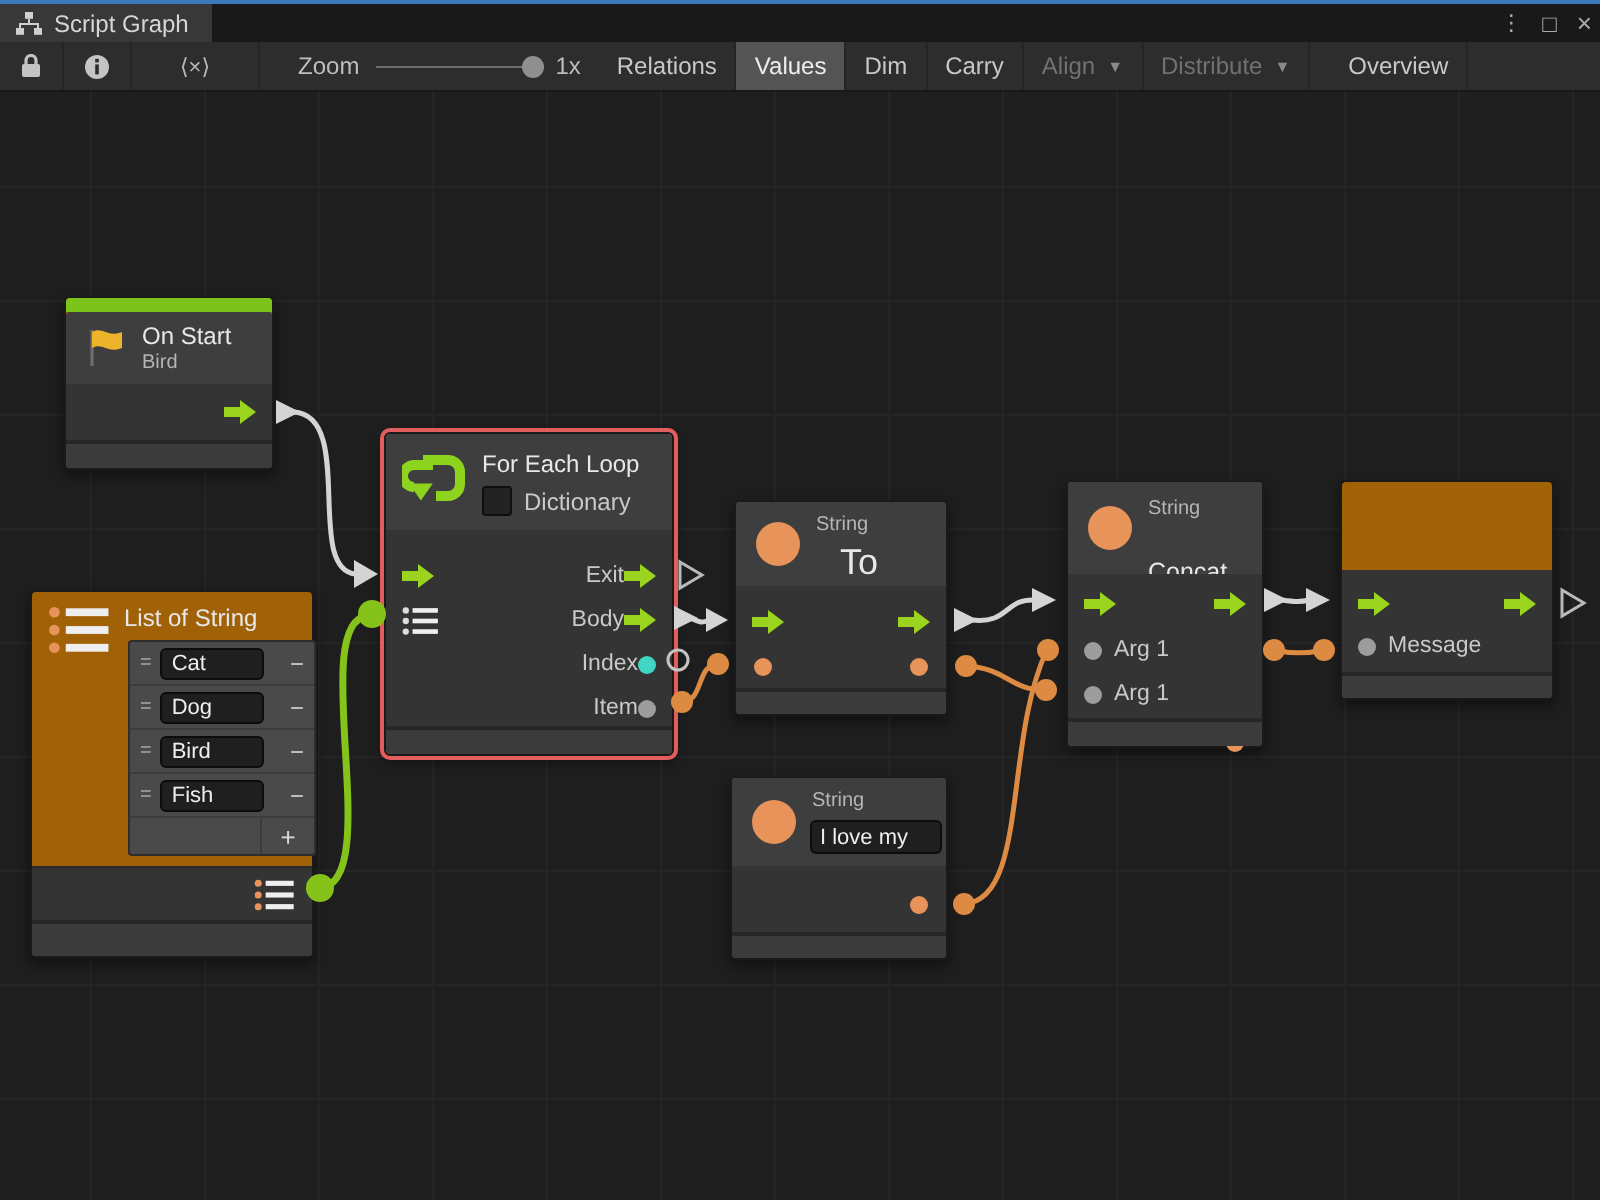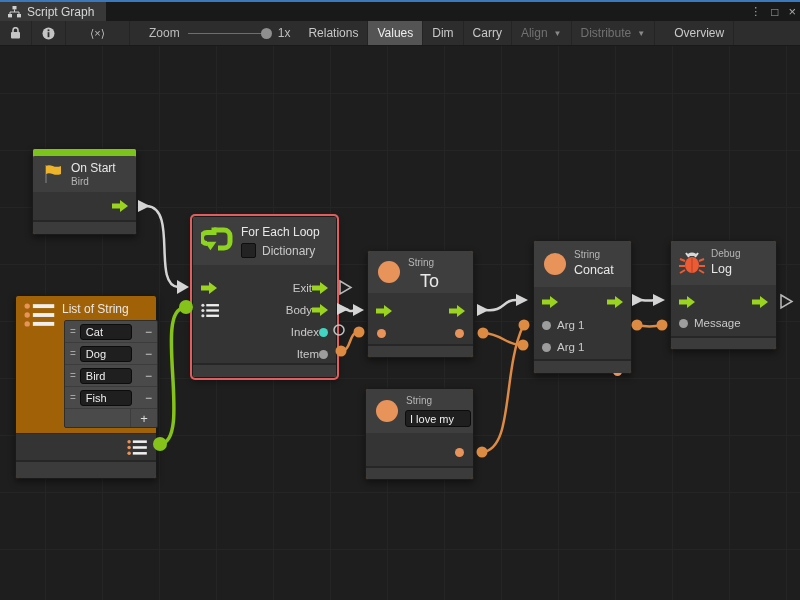--- a/index.html
+++ b/index.html
@@ -280,21 +280,21 @@
       <span class="dot orange" style="position:absolute;left:9px;top:36px;"></span>
       <span class="dot orange" style="position:absolute;right:9px;top:36px;"></span>
     </div>
     <div class="nfoot" style="height:11px;"></div>
   </div>
 
   <div class="node" style="left:533px;top:240px;width:97px;height:132px;">
     <div class="nhead" style="height:46px;">
       <div class="bigdot" style="position:absolute;left:10px;top:12px;"></div>
       <div class="nsub" style="position:absolute;left:40px;top:8px;">String</div>
-      <div class="ntitle" style="position:absolute;left:40px;top:22px;font-size:12.5px;">Concat</div>
+      <div class="ntitle" style="position:absolute;left:40px;top:38px;font-size:12.5px;">Concat</div>
     </div>
     <div class="nbody" style="top:46px;height:72px;">
       <svg width="16" height="12" style="position:absolute;left:8px;top:9px;">
           <use href="#arrowg"></use>
         </svg>
       <svg width="16" height="12" style="position:absolute;right:8px;top:9px;">
           <use href="#arrowg"></use>
         </svg>
       <div class="prow-l" style="top:27px;">
         <span class="dot grey"></span>
@@ -303,31 +303,20 @@
       <span class="dot orange" style="position:absolute;right:9px;top:80px;"></span>
       <div class="prow-l" style="top:49px;">
         <span class="dot grey"></span>
         <span class="plabel">Arg 1</span>
       </div>
     </div>
     <div class="nfoot" style="height:12px;"></div>
   </div>
 
   <div class="node" style="left:670px;top:240px;width:105px;height:108px;">
-    <div class="nhead" style="height:44px;">
-      <svg width="26" height="26" viewBox="0 0 26 26" style="position:absolute;left:8px;top:9px;">
-        <path d="M7 3 L10 7 M19 3 L16 7" stroke="#dfdfdf" stroke-width="2"></path>
-        <path d="M8 6 A5 3.5 0 0 1 18 6 Z" fill="#d8d8d8"></path>
-        <ellipse cx="13" cy="15" rx="7" ry="8" fill="#ec5b34"></ellipse>
-        <path d="M13 8 V23" stroke="#c24726" stroke-width="1.2"></path>
-        <path d="M6 11 L1 9 M6 16 H0 M6 20 L1 23 M20 11 L25 9 M20 16 H26 M20 20 L25 23" stroke="#ec5b34" stroke-width="2"></path>
-      </svg>
-      <div class="nsub" style="position:absolute;left:40px;top:7px;">Debug</div>
-      <div class="ntitle" style="position:absolute;left:40px;top:21px;font-size:12.5px;">Log</div>
-    </div>
     <div class="nbody" style="top:44px;height:51px;">
       <svg width="16" height="12" style="position:absolute;left:8px;top:11px;">
           <use href="#arrowg"></use>
         </svg>
       <svg width="16" height="12" style="position:absolute;right:8px;top:11px;">
           <use href="#arrowg"></use>
         </svg>
       <div class="prow-l" style="top:27px;">
         <span class="dot grey"></span>
         <span class="plabel">Message</span>

